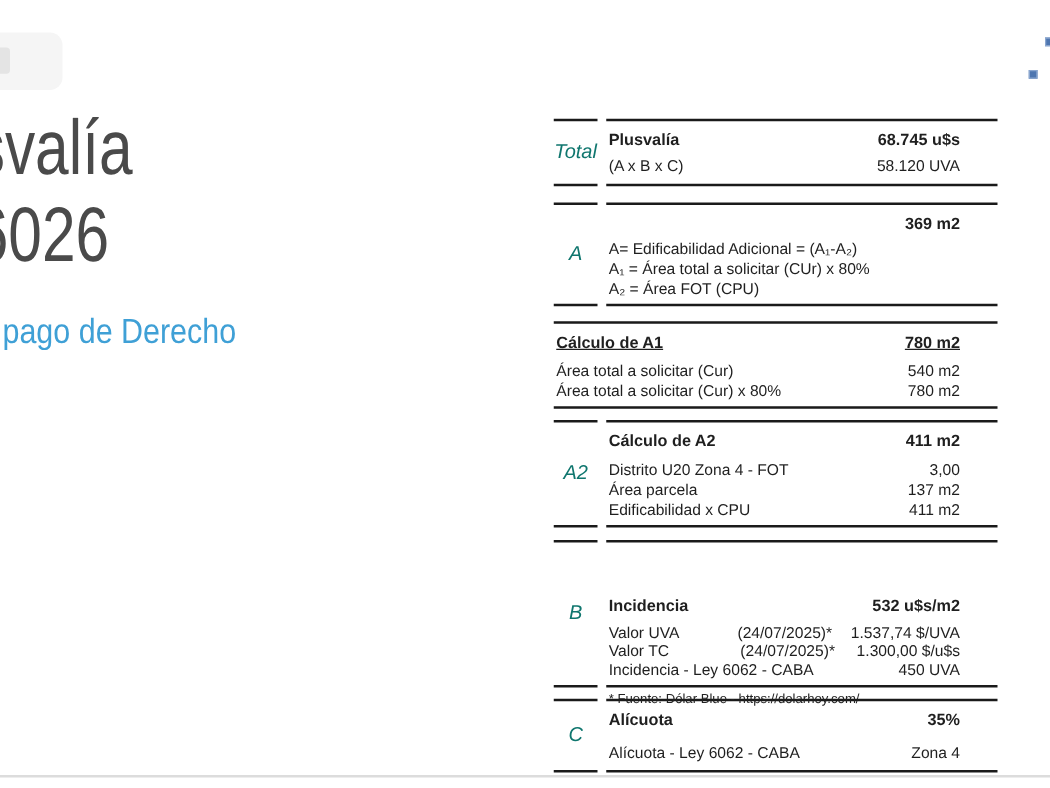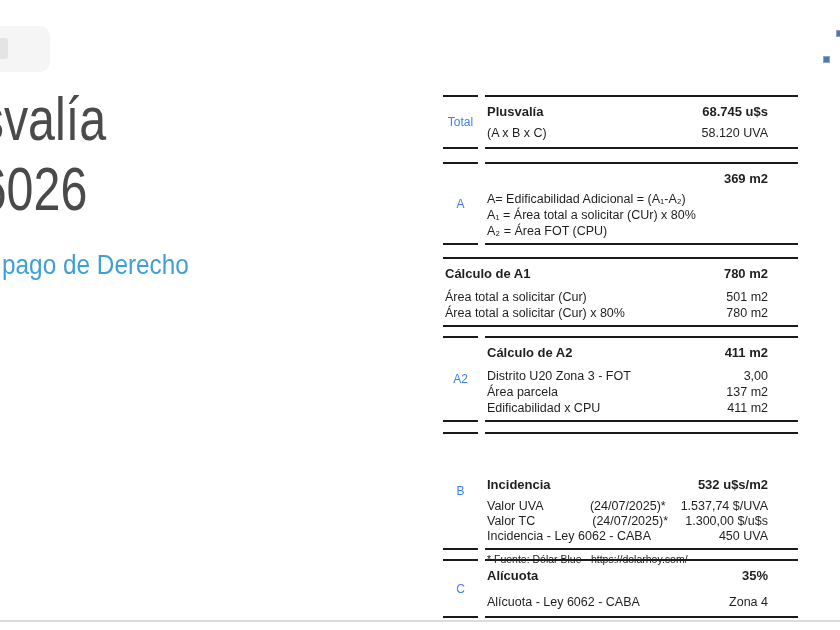--- a/index.html
+++ b/index.html
@@ -39,34 +39,34 @@
   }
   
   .calc-table{position:absolute;left:443px;top:95px;width:355px;}
   .section{display:flex;gap:7px;}
   .cell{
     border-top:2px solid #1a1a1a;border-bottom:2px solid #1a1a1a;
     box-sizing:border-box;
   }
   .label-cell{
     flex:0 0 35px;display:flex;align-items:center;justify-content:center;
-    font-size:12px;color:#3b82f6;
+    font-size:16px;color:#0f766e;font-style:italic;
   }
   .main-cell{flex:1 1 auto;padding:5px 30px 4px 2px;}
   .sec-head{display:flex;font-weight:700;font-size:13px;line-height:19px;margin-bottom:3px;}
   .sec-head .val{margin-left:auto;white-space:nowrap;}
   .row{display:flex;font-size:12.5px;line-height:16px;}
   .row .val{margin-left:auto;white-space:nowrap;}
   .row.has-note .lbl{flex:0 0 88px;}
   .row.has-note .note{flex:1 1 auto;text-align:center;}
   .sec-total{min-height:49px;margin-bottom:13px;}
   .sec-total .row{line-height:19px;}
   .sec-a{min-height:80px;margin-bottom:12px;}
   .sec-a1{min-height:59px;margin-bottom:9px;}
-  .sec-a1 .sec-head{margin-bottom:6px;}
+  .sec-a1 .sec-head{margin-bottom:6px;text-decoration:underline;}
   .sec-a2{min-height:75px;margin-bottom:10px;}
   .sec-a2 .sec-head{margin-bottom:6px;}
   .sec-b{min-height:68px;margin-bottom:9px;}
   .sec-b .row{line-height:15px;}
   .sec-b .sec-head{margin-bottom:5px;margin-top:36px;}
   .sec-c{min-height:59px;}
   .sec-c .gap-row{margin-top:9px;}
   .footnotes{
     position:absolute;left:487px;top:551px;
     font-size:10.5px;line-height:17px;color:#222;
@@ -129,38 +129,38 @@
   </div>
 
   <div class="section sec-a1">
     <div class="cell main-cell">
       <div class="sec-head">
         <span class="ttl">Cálculo de A1</span>
         <span class="val">780 m2</span>
       </div>
       <div class="row">
         <span class="lbl">Área total a solicitar (Cur)</span>
-        <span class="val">501 m2</span>
+        <span class="val">540 m2</span>
       </div>
       <div class="row">
         <span class="lbl">Área total a solicitar (Cur) x 80%</span>
         <span class="val">780 m2</span>
       </div>
     </div>
   </div>
 
   <div class="section sec-a2">
     <div class="cell label-cell">A2</div>
     <div class="cell main-cell">
       <div class="sec-head">
         <span class="ttl">Cálculo de A2</span>
         <span class="val">411 m2</span>
       </div>
       <div class="row">
-        <span class="lbl">Distrito U20 Zona 3 - FOT</span>
+        <span class="lbl">Distrito U20 Zona 4 - FOT</span>
         <span class="val">3,00</span>
       </div>
       <div class="row">
         <span class="lbl">Área parcela</span>
         <span class="val">137 m2</span>
       </div>
       <div class="row">
         <span class="lbl">Edificabilidad x CPU</span>
         <span class="val">411 m2</span>
       </div>

